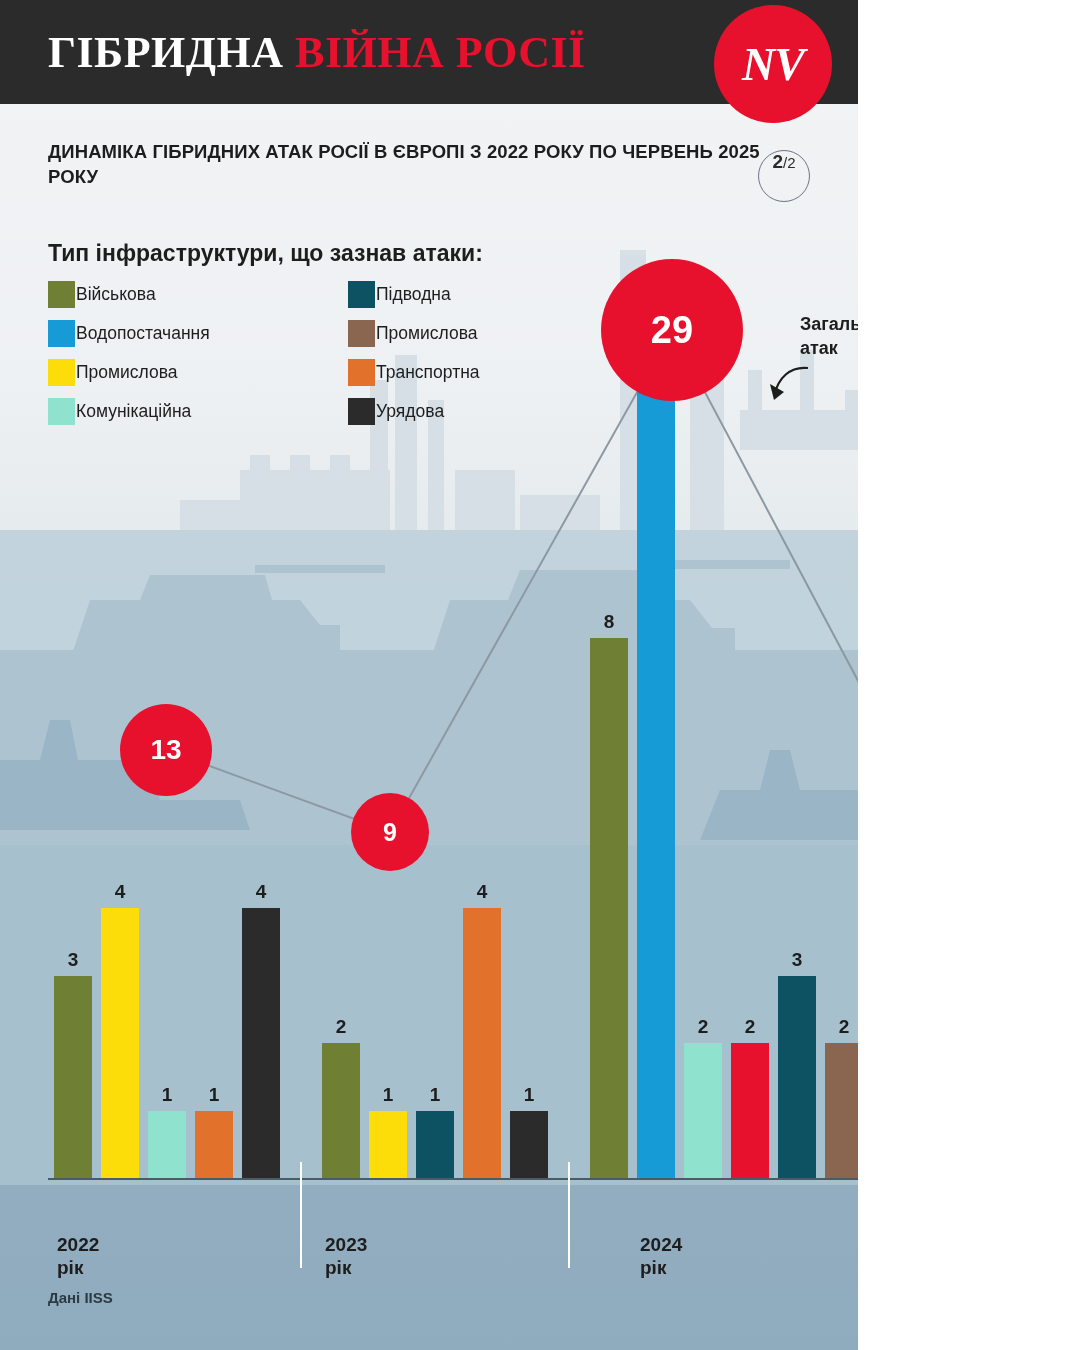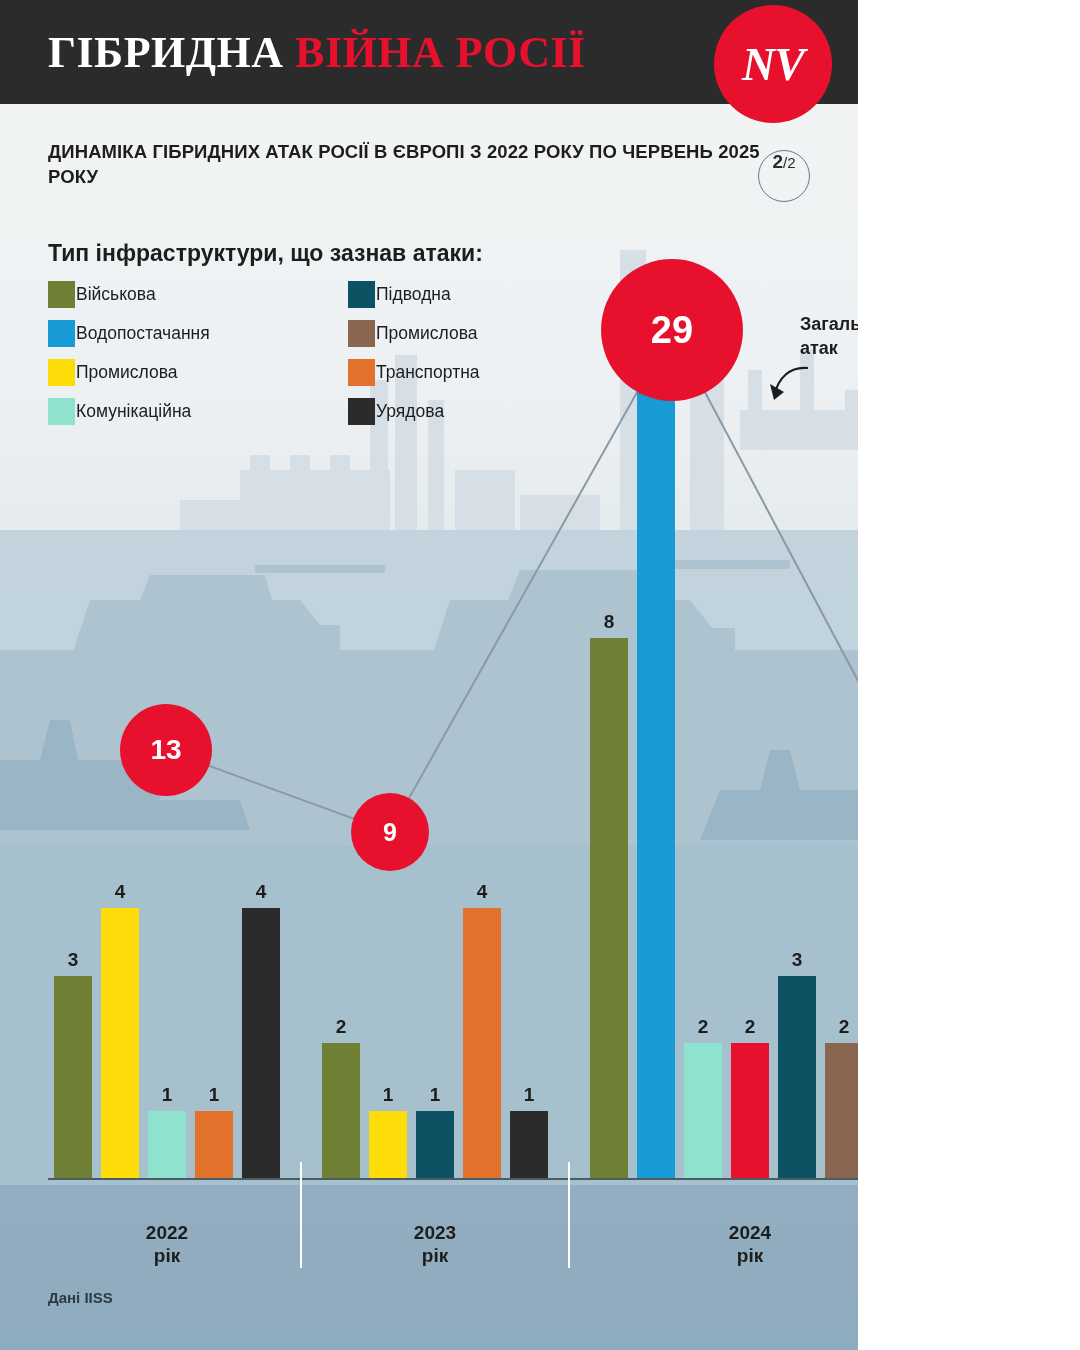--- a/index.html
+++ b/index.html
@@ -123,22 +123,22 @@
   }
   .group-sep {
     position: absolute;
     width: 2px;
     background: #ffffff;
     bottom: 82px;
     height: 106px;
   }
   .group-label {
     position: absolute;
-    bottom: 82px;
-    text-align: center;
+    bottom: 70px;
+    text-align: left;
     font-size: 19px;
     font-weight: 700;
     color: #1d1d1d;
     line-height: 1.2;
   }
 
   
   .bubble {
     position: absolute;
     border-radius: 50%;

